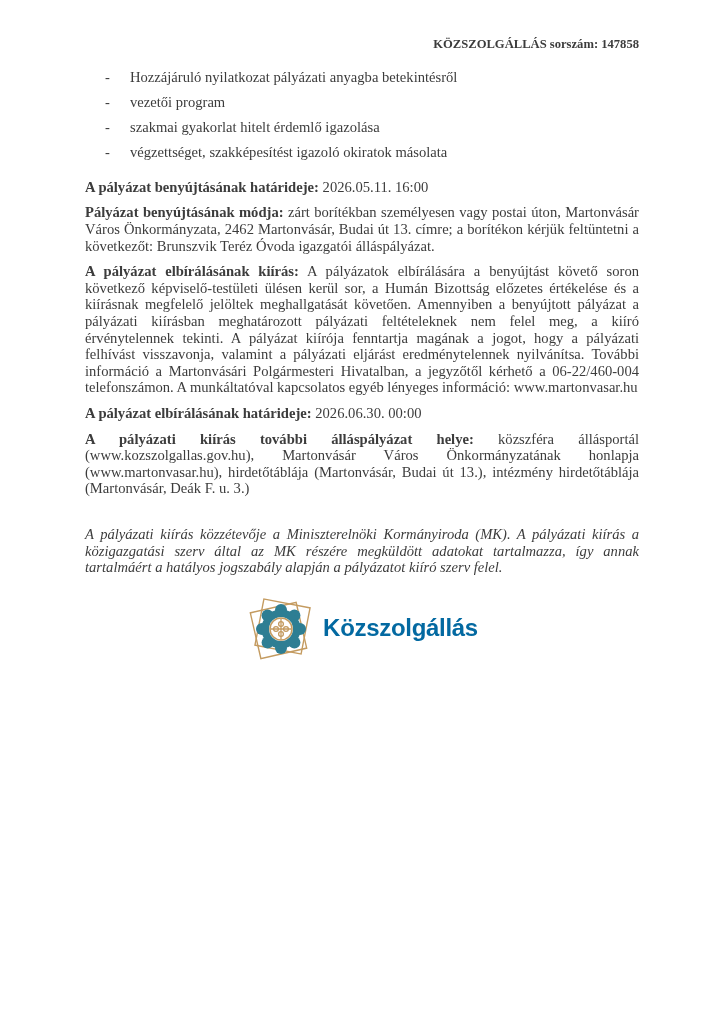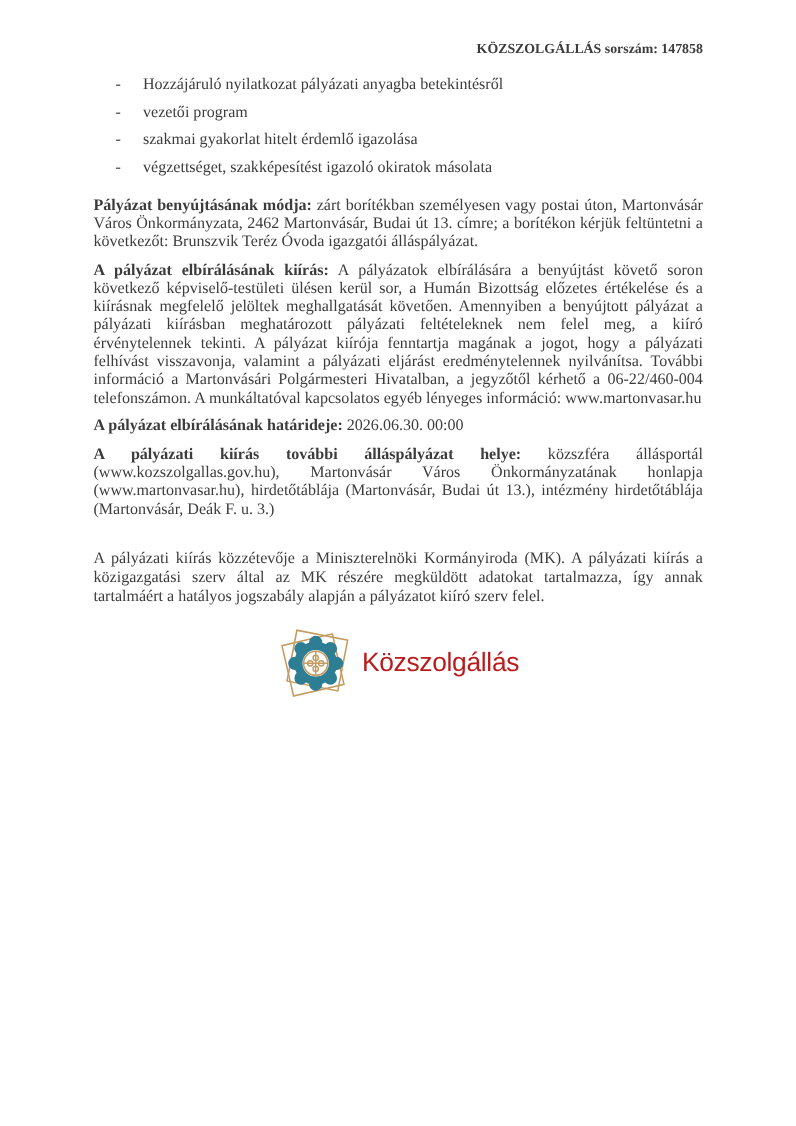--- a/index.html
+++ b/index.html
@@ -42,36 +42,37 @@
   ul.attachments .item-text { flex: 1; }
 
   p.section {
     margin: 0 0 9px 0;
     text-align: justify;
   }
   p.section b { font-weight: 700; }
 
   p.disclaimer {
     margin: 29px 0 0 0;
+    font-style: italic;
     text-align: justify;
   }
 
   .logo-row {
     margin-top: 20px;
     display: flex;
     justify-content: center;
     align-items: center;
     gap: 7px;
   }
   .logo-wordmark {
     font-family: "Liberation Sans", "DejaVu Sans", sans-serif;
-    font-weight: 400;
+    font-weight: 700;
     font-size: 24px;
     letter-spacing: -0.3px;
-    color: #b91c1c;
+    color: #0369a1;
   }
 </style>
 </head>
 <body>
 
 <div class="page">
 
   <div class="doc-header">
     <div class="hline">KÖZSZOLGÁLLÁS sorszám: 147858</div>
   </div>
@@ -88,20 +89,24 @@
     <li>
       <span class="dash">-</span>
       <span class="item-text">szakmai gyakorlat hitelt érdemlő igazolása</span>
     </li>
     <li>
       <span class="dash">-</span>
       <span class="item-text">végzettséget, szakképesítést igazoló okiratok másolata</span>
     </li>
   </ul>
 
+  <p class="section">
+    <b>A pályázat benyújtásának határideje:</b>
+    <span>2026.05.11. 16:00</span>
+  </p>
 
   <p class="section">
     <b>Pályázat benyújtásának módja:</b>
     <span>zárt borítékban személyesen vagy postai úton, Martonvásár Város Önkormányzata, 2462 Martonvásár, Budai út 13. címre; a borítékon kérjük feltüntetni a következőt: Brunszvik Teréz Óvoda igazgatói álláspályázat.</span>
   </p>
 
   <p class="section">
     <b>A pályázat elbírálásának kiírás:</b>
     <span>A pályázatok elbírálására a benyújtást követő soron következő képviselő-testületi ülésen kerül sor, a Humán Bizottság előzetes értékelése és a kiírásnak megfelelő jelöltek meghallgatását követően. Amennyiben a benyújtott pályázat a pályázati kiírásban meghatározott pályázati feltételeknek nem felel meg, a kiíró érvénytelennek tekinti. A pályázat kiírója fenntartja magának a jogot, hogy a pályázati felhívást visszavonja, valamint a pályázati eljárást eredménytelennek nyilvánítsa. További információ a Martonvásári Polgármesteri Hivatalban, a jegyzőtől kérhető a 06-22/460-004 telefonszámon. A munkáltatóval kapcsolatos egyéb lényeges információ: www.martonvasar.hu</span>
   </p>

